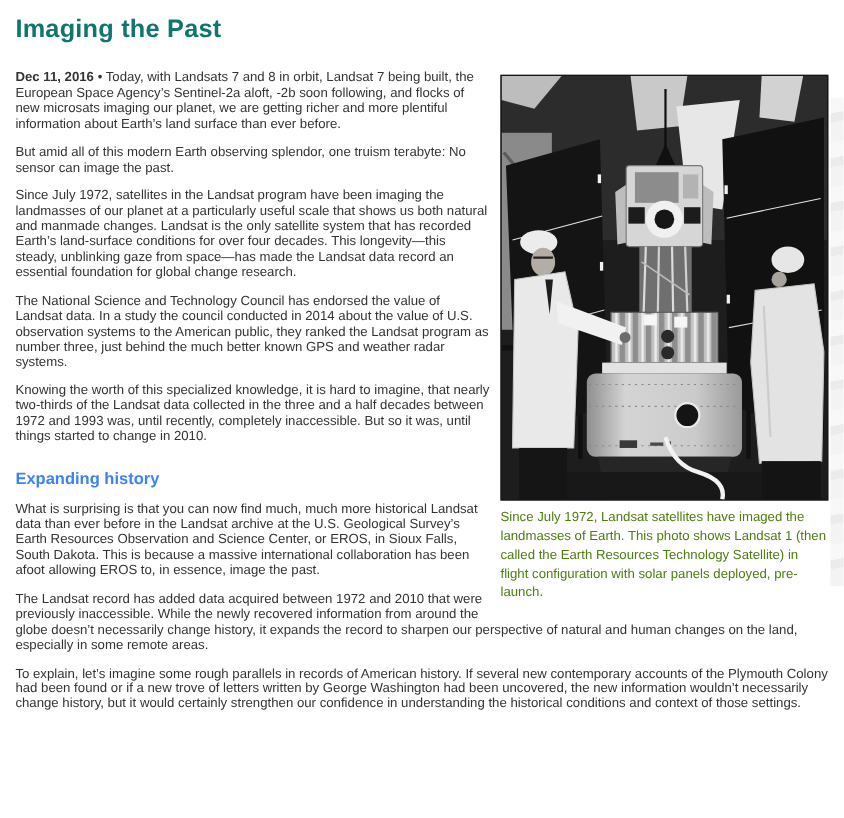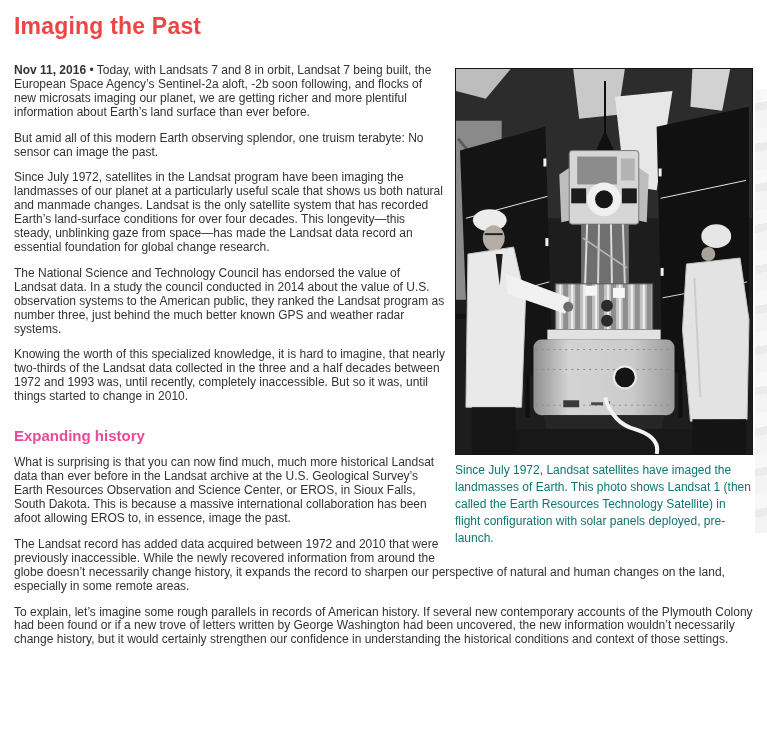--- a/index.html
+++ b/index.html
@@ -13,50 +13,50 @@
     overflow: hidden;
   }
   .page {
     width: 767px; height: 744px;
     padding: 0 14px;
     position: relative;
   }
   h1.page-title {
     font-size: 23px;
     font-weight: 700;
-    color: #ef4444;
+    color: #0f766e;
     margin: 13px 0 24px 0;
     letter-spacing: 0.2px;
   }
   .content { font-size: 12px; line-height: 1.16; }
   .content p { margin: 0 0 12px 0; color: #333333; }
   .content p.last { margin-top: 14px; }
   .content strong.date { color: #333333; font-weight: 700; }
   h2.section-heading {
     font-size: 15px;
     font-weight: 700;
-    color: #ec4899;
+    color: #3b82f6;
     margin: 23px 0 12px 0;
   }
   figure.photo-figure {
     float: right;
     width: 298px;
     margin: 4px 0 10px 10px;
   }
   .photo-frame {
     width: 298px; height: 387px;
     border: 1px solid #161616;
     background: #1d1d1d;
     line-height: 0;
   }
   .photo-frame svg { width: 100%; height: 100%; display: block; }
   figcaption.photo-caption {
     font-size: 12px;
     line-height: 17px;
-    color: #0f766e;
+    color: #4d7c0f;
     margin-top: 7px;
     padding-right: 2px;
   }
   .edge-artifact {
     position: absolute;
     right: 0; top: 76px;
     width: 12px; height: 444px;
     background: repeating-linear-gradient(
       170deg,
       #f7f7f7 0px, #f7f7f7 14px,
@@ -169,21 +169,21 @@
           <ellipse cx="262" cy="168" rx="15" ry="12" fill="#e6e6e6"></ellipse>
           <circle cx="254" cy="186" r="7" fill="#a9a39b"></circle>
           <path d="M232,196 L286,190 L295,252 L293,352 L236,354 L228,262 Z" fill="#e3e3e3" stroke="#c2c2c2" stroke-width="1"></path>
           <line x1="240" y1="210" x2="246" y2="330" stroke="#cccccc" stroke-width="2"></line>
           <rect x="238" y="352" width="54" height="35" fill="#141414"></rect>
         </svg>
       </div>
       <figcaption class="photo-caption">Since July 1972, Landsat satellites have imaged the landmasses of Earth. This photo shows Landsat 1 (then called the Earth Resources Technology Satellite) in flight configuration with solar panels deployed, pre-launch.</figcaption>
     </figure>
 
-    <p><strong class="date">Nov 11, 2016</strong> <span>•</span> <span>Today, with Landsats 7 and 8 in orbit, Landsat 7 being built, the European Space Agency’s Sentinel-2a aloft, -2b soon following, and flocks of new microsats imaging our planet, we are getting richer and more plentiful information about Earth’s land surface than ever before.</span></p>
+    <p><strong class="date">Dec 11, 2016</strong> <span>•</span> <span>Today, with Landsats 7 and 8 in orbit, Landsat 7 being built, the European Space Agency’s Sentinel-2a aloft, -2b soon following, and flocks of new microsats imaging our planet, we are getting richer and more plentiful information about Earth’s land surface than ever before.</span></p>
 
     <p>But amid all of this modern Earth observing splendor, one truism terabyte: No sensor can image the past.</p>
     <p>Since July 1972, satellites in the Landsat program have been imaging the landmasses of our planet at a particularly useful scale that shows us both natural and manmade changes. Landsat is the only satellite system that has recorded Earth’s land-surface conditions for over four decades. This longevity—this steady, unblinking gaze from space—has made the Landsat data record an essential foundation for global change research.</p>
     <p>The National Science and Technology Council has endorsed the value of Landsat data. In a study the council conducted in 2014 about the value of U.S. observation systems to the American public, they ranked the Landsat program as number three, just behind the much better known GPS and weather radar systems.</p>
     <p>Knowing the worth of this specialized knowledge, it is hard to imagine, that nearly two-thirds of the Landsat data collected in the three and a half decades between 1972 and 1993 was, until recently, completely inaccessible. But so it was, until things started to change in 2010.</p>
 
     <h2 class="section-heading">Expanding history</h2>
 
     <p>What is surprising is that you can now find much, much more historical Landsat data than ever before in the Landsat archive at the U.S. Geological Survey’s Earth Resources Observation and Science Center, or EROS, in Sioux Falls, South Dakota. This is because a massive international collaboration has been afoot allowing EROS to, in essence, image the past.</p>
     <p>The Landsat record has added data acquired between 1972 and 2010 that were previously inaccessible. While the newly recovered information from around the globe doesn’t necessarily change history, it expands the record to sharpen our perspective of natural and human changes on the land, especially in some remote areas.</p>

